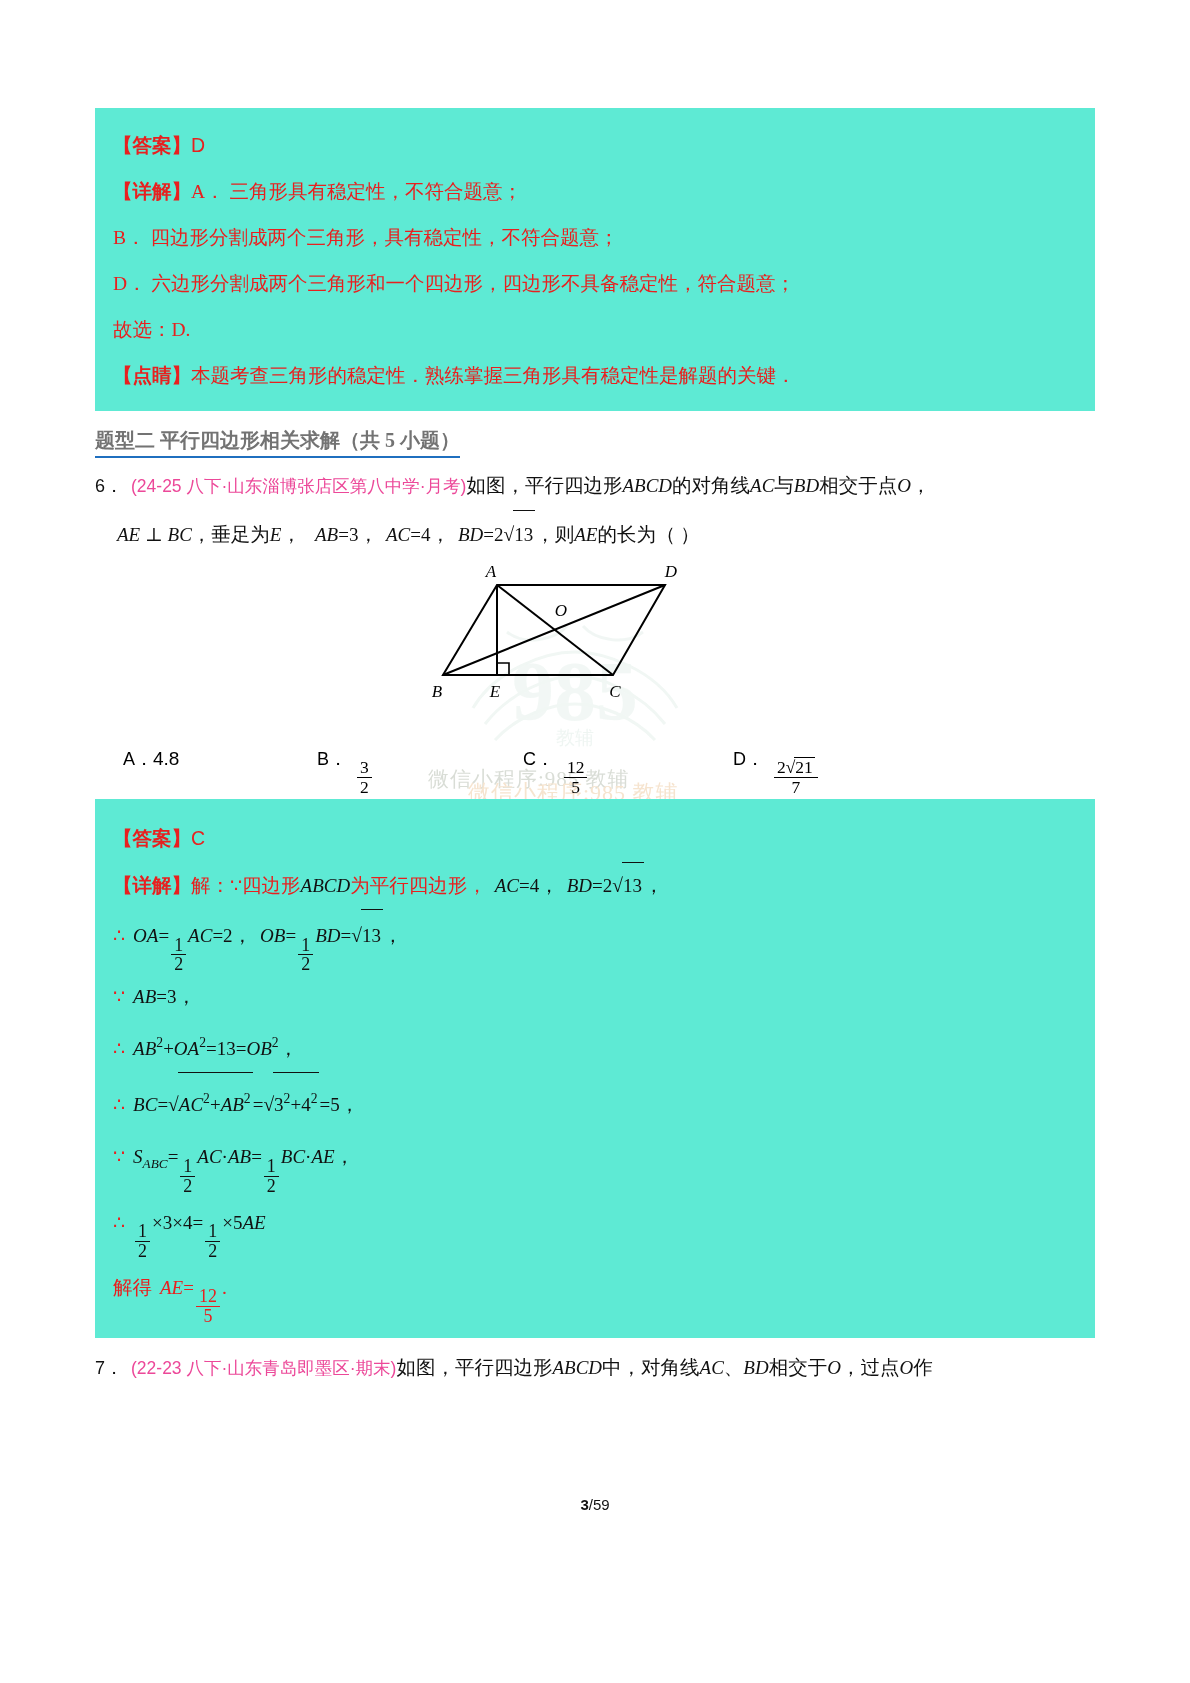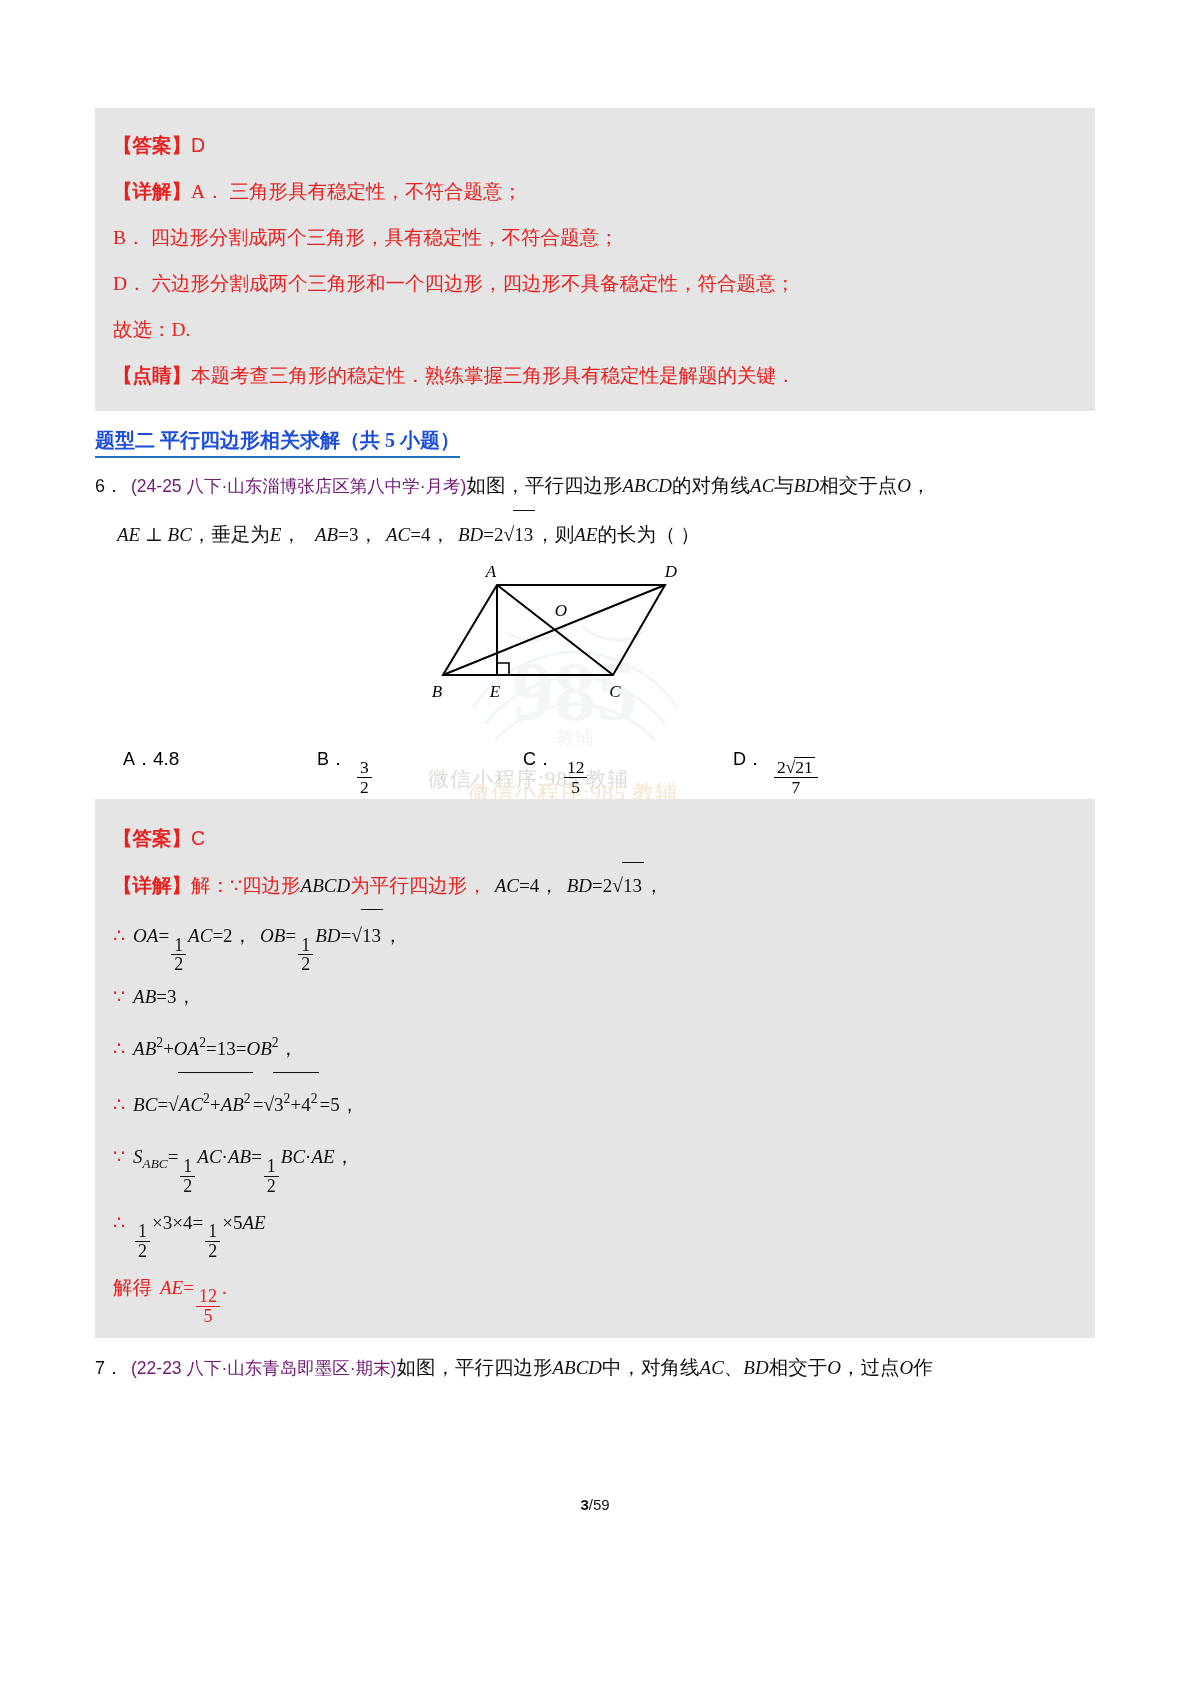--- a/index.html
+++ b/index.html
@@ -20,46 +20,46 @@
   }
   .content {
     position: absolute;
     left: 95px;
     top: 108px;
     width: 1000px;
   }
 
   
   .shade {
-    background: #e5e5e5;
+    background: #5eead4;
     padding: 14px 18px 12px 18px;
     margin: 0;
   }
   .shade .ln { margin: 0 0 0px 0; }
 
   
   .ln {
     font-size: 19.5px;
     line-height: 46px;
     color: #111;
     white-space: nowrap;
   }
   .red { color: #e8201f; }
   .redb { color: #e8201f; font-weight: bold; }
-  .green { color: #701a75; }
+  .green { color: #ec4899; }
   .lat { font-family: "Liberation Sans", "DejaVu Sans", sans-serif; }
   .mth { font-family: "Liberation Serif","DejaVu Serif",serif; font-style: italic; font-size: 19px;}
   .mthu { font-family: "Liberation Serif","DejaVu Serif",serif; font-style: normal; font-size: 19px;}
 
   
   .section-head {
     margin: 14px 0 4px 0;
     font-size: 20px;
     font-weight: bold;
-    color: #1d4ed8;
+    color: #737373;
     display: inline-block;
     border-bottom: 2px solid #1f6fbf;
     padding-bottom: 1px;
     line-height: 30px;
   }
 
   
   .qline { font-size: 19.5px; line-height: 48px; color:#111; }
   .qnum { font-family: "Liberation Sans", sans-serif; font-size: 18px; }
 

